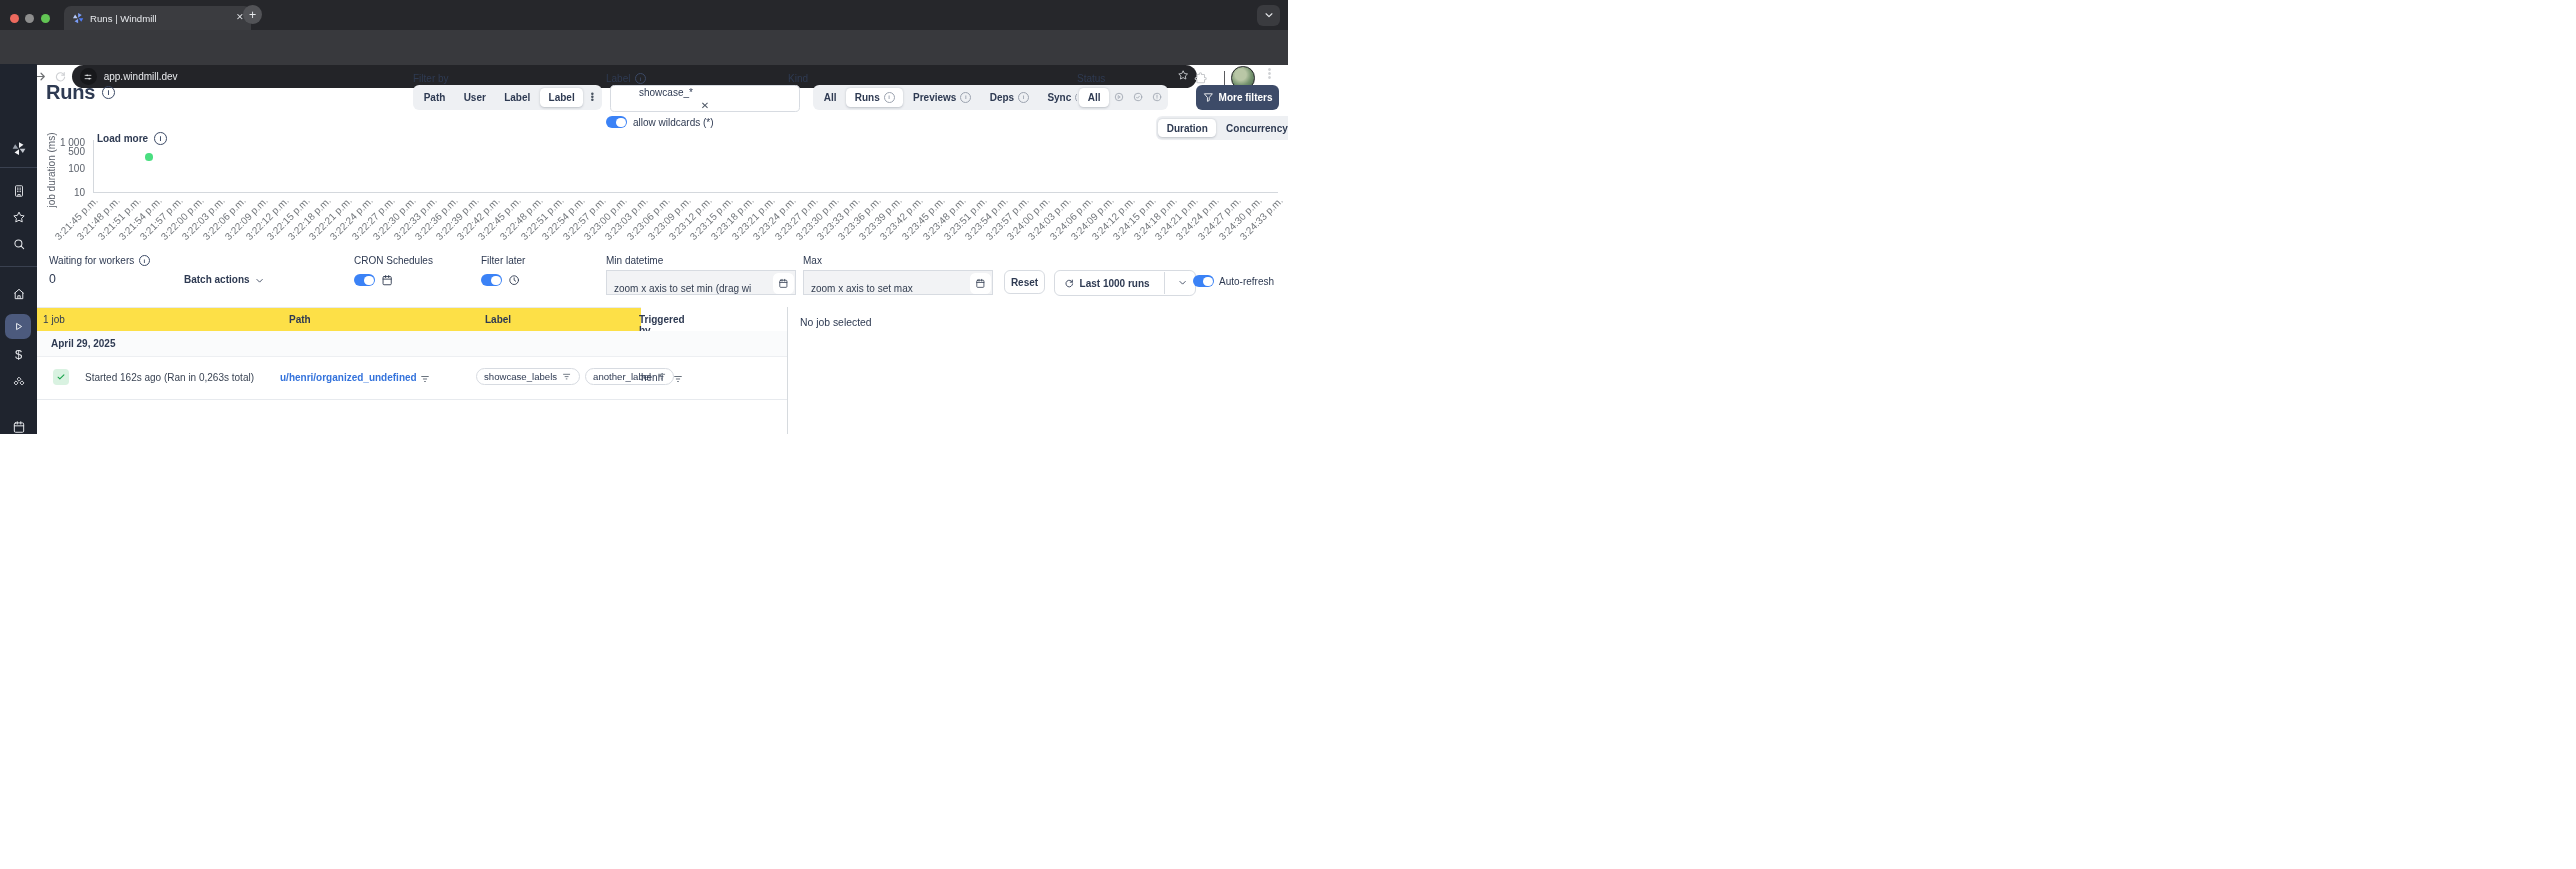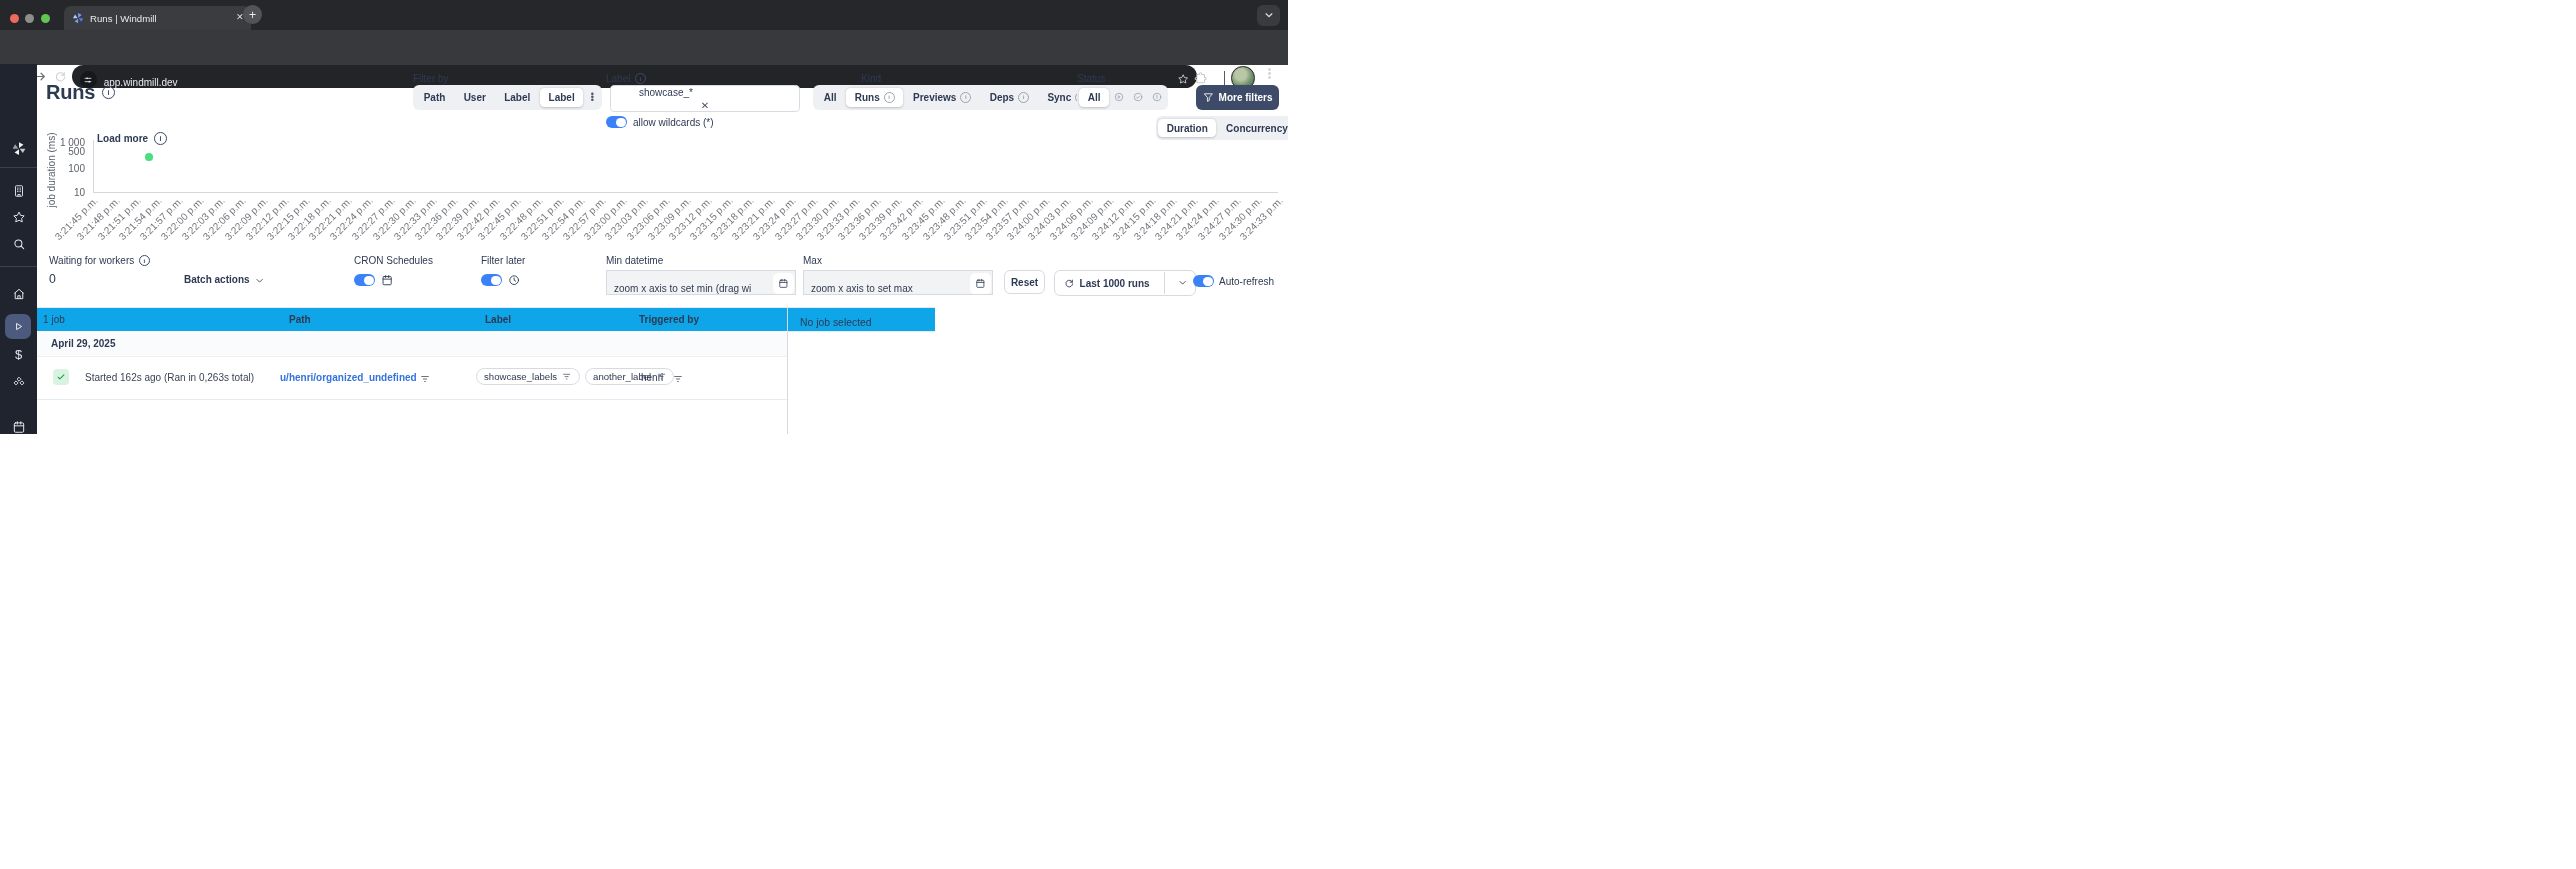--- a/index.html
+++ b/index.html
@@ -15,21 +15,21 @@
   .tab-title{color:#e8eaed;font-size:9.6px;flex:1;white-space:nowrap;overflow:hidden;}
   .tab-close{color:#dfe1e4;font-size:9.2px;line-height:1;cursor:default;}
   .newtab{position:absolute;left:243px;top:5.4px;width:19px;height:19px;border-radius:50%;
           background:#525357;color:#e8eaed;display:flex;align-items:center;justify-content:center;
           font-size:12.3px;line-height:1;}
   .tabchevron{position:absolute;left:1257px;top:4.6px;width:23px;height:21.5px;border-radius:6.1px;
           background:#3a3b3f;display:flex;align-items:center;justify-content:center;}
   .toolbar{position:absolute;left:0;top:30px;width:1288px;height:35px;background:#38393d;}
   .navbtn{position:absolute;top:40px;font-size:11.5px;line-height:1;color:#cfd1d4;}
   .urlpill{position:absolute;left:72px;top:35px;width:1110px;height:23px;background:#232428;
-           border-radius:11.5px;display:flex;align-items:flex-end;padding:0 7.7px;gap:7px;}
+           border-radius:11.5px;display:flex;align-items:center;padding:0 7.7px;gap:7px;}
   .sitechip{width:17px;height:17px;border-radius:50%;background:#17181b;display:flex;
             align-items:center;justify-content:center;flex:none;}
   .url-host{color:#e8eaed;font-size:10px;white-space:nowrap;}
   .url-path{color:#9aa0a6;font-size:10px;white-space:nowrap;overflow:hidden;flex:1;}
   .url-star{margin-left:auto;flex:none;}
   .tool-sep{position:absolute;left:1224px;top:41px;width:0.8px;height:14px;background:#5a5b5e;}
   .avatar{position:absolute;left:1231px;top:36px;width:21.5px;height:21.5px;border-radius:50%;
           background:radial-gradient(circle at 40% 35%,#b9c7a6 0 28%,#76946f 55%,#3d5a46 100%);
           border:1.5px solid #1f2023;}
   .kebab{position:absolute;left:1265px;top:38px;color:#cfd1d4;font-size:10px;letter-spacing:0;
@@ -93,21 +93,21 @@
   .dt-input input{border:none;outline:none;background:transparent;flex:1;font-size:10px;
                   color:#323d50;padding:0 7px;min-width:0;}
   .dt-input input::placeholder{color:#323d50;opacity:1;}
   .dt-cal{width:21.5px;height:21.5px;background:#fff;border-radius:5.4px;display:flex;align-items:center;
           justify-content:center;flex:none;margin-right:0.8px;}
   .lastruns-main{display:flex;align-items:center;gap:5.4px;padding:0 9.2px;}
   .lastruns-sep{width:0.8px;height:22px;background:#d7dbe1;}
   .lastruns-chev{padding:0 7.7px;display:flex;align-items:center;}
 
   
-  .thead{position:absolute;left:37px;top:307px;width:898px;height:23px;background:#0ea5e9;
+  .thead{position:absolute;left:37px;top:307px;width:604px;height:23px;background:#fde047;
          border-top:0.8px solid #e7eaee;border-bottom:0.8px solid #e7eaee;}
   .th{position:absolute;top:6.1px;font-size:10px;color:#2e3a52;}
   .th.b{font-weight:700;}
   .daterow{position:absolute;left:37px;top:331px;width:751px;height:26px;background:#fafbfc;
            border-bottom:0.8px solid #edeff2;display:flex;align-items:center;padding-left:14px;
            font-size:10px;font-weight:700;color:#2e3a52;box-sizing:border-box;}
   .jobrow{position:absolute;left:37px;top:357px;width:751px;height:42px;background:#fff;
           border-bottom:0.8px solid #e7eaee;}
   .checkbadge{position:absolute;left:16px;top:12.3px;width:16px;height:16px;border-radius:3.8px;
               background:#d9f2e1;display:flex;align-items:center;justify-content:center;}
@@ -276,21 +276,21 @@
     <span>Label</span>
     <i class="info-i info-navy"></i>
   </span>
   <div class="label-input">
     <input value="showcase_*" style="">
     <span class="clear-x">✕</span>
   </div>
   <span class="toggle" style="left:606px;top:116px"></span>
   <span class="lbl" style="left:633px;top:117px">allow wildcards (*)</span>
 
-  <span class="lbl" style="left:861px;top:73px">Kind</span>
+  <span class="lbl" style="left:788px;top:73px">Kind</span>
   <div class="seg" style="left:813px;top:85px">
     <span id="seg-kind" style="display:flex;gap:1.5px">
         <span class="seg-item">
           <span>All</span>
         </span>
         <span class="seg-item sel">
           <span>Runs</span>
           <i class="info-i info-gray"></i>
         </span>
         <span class="seg-item">

